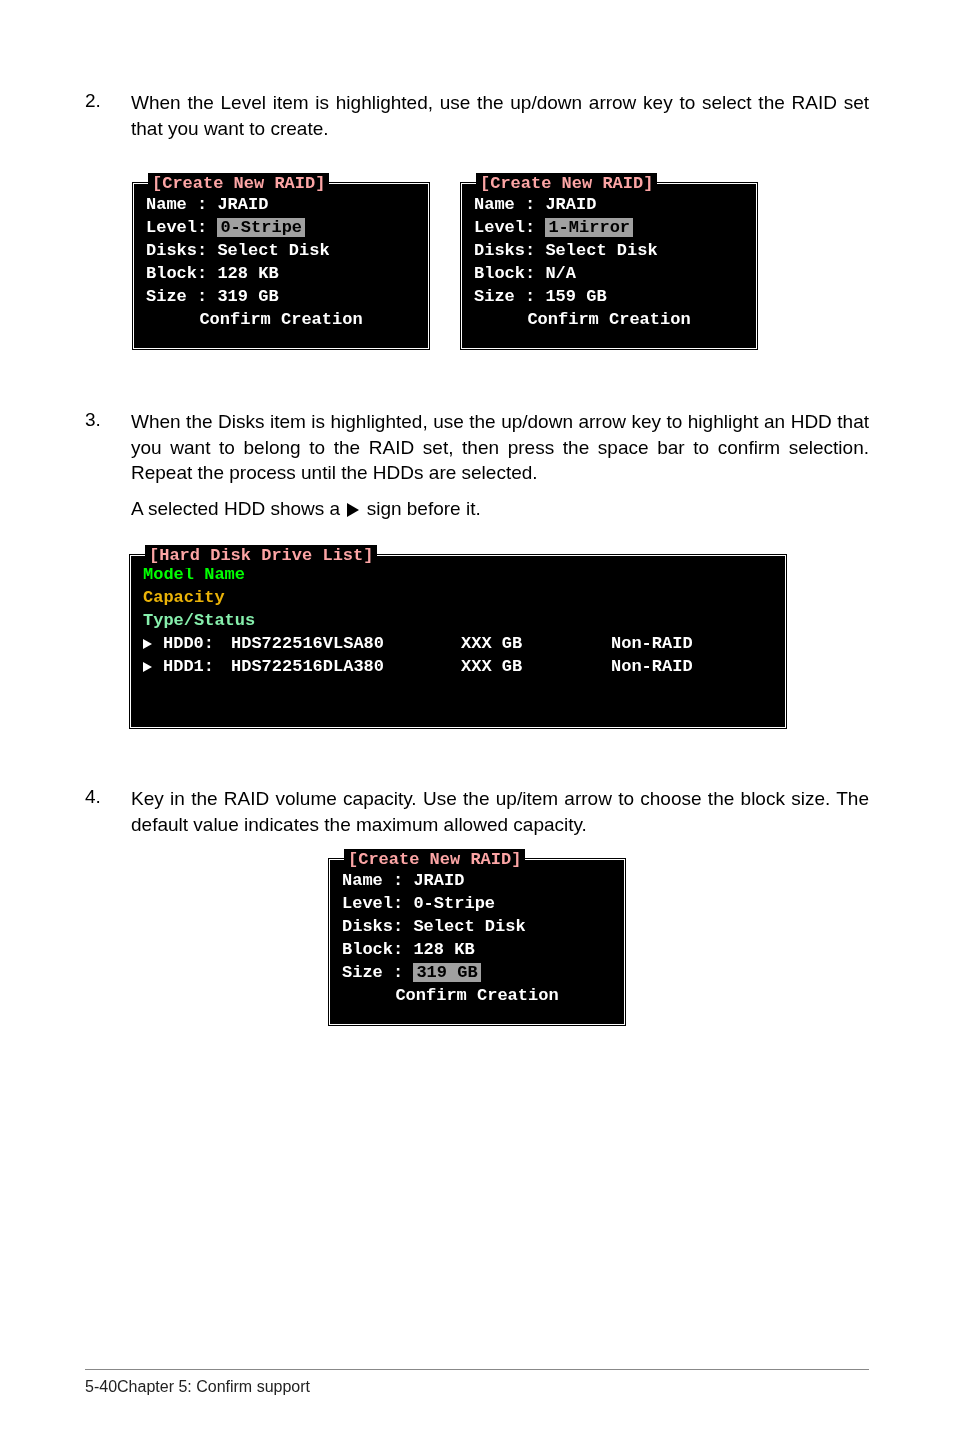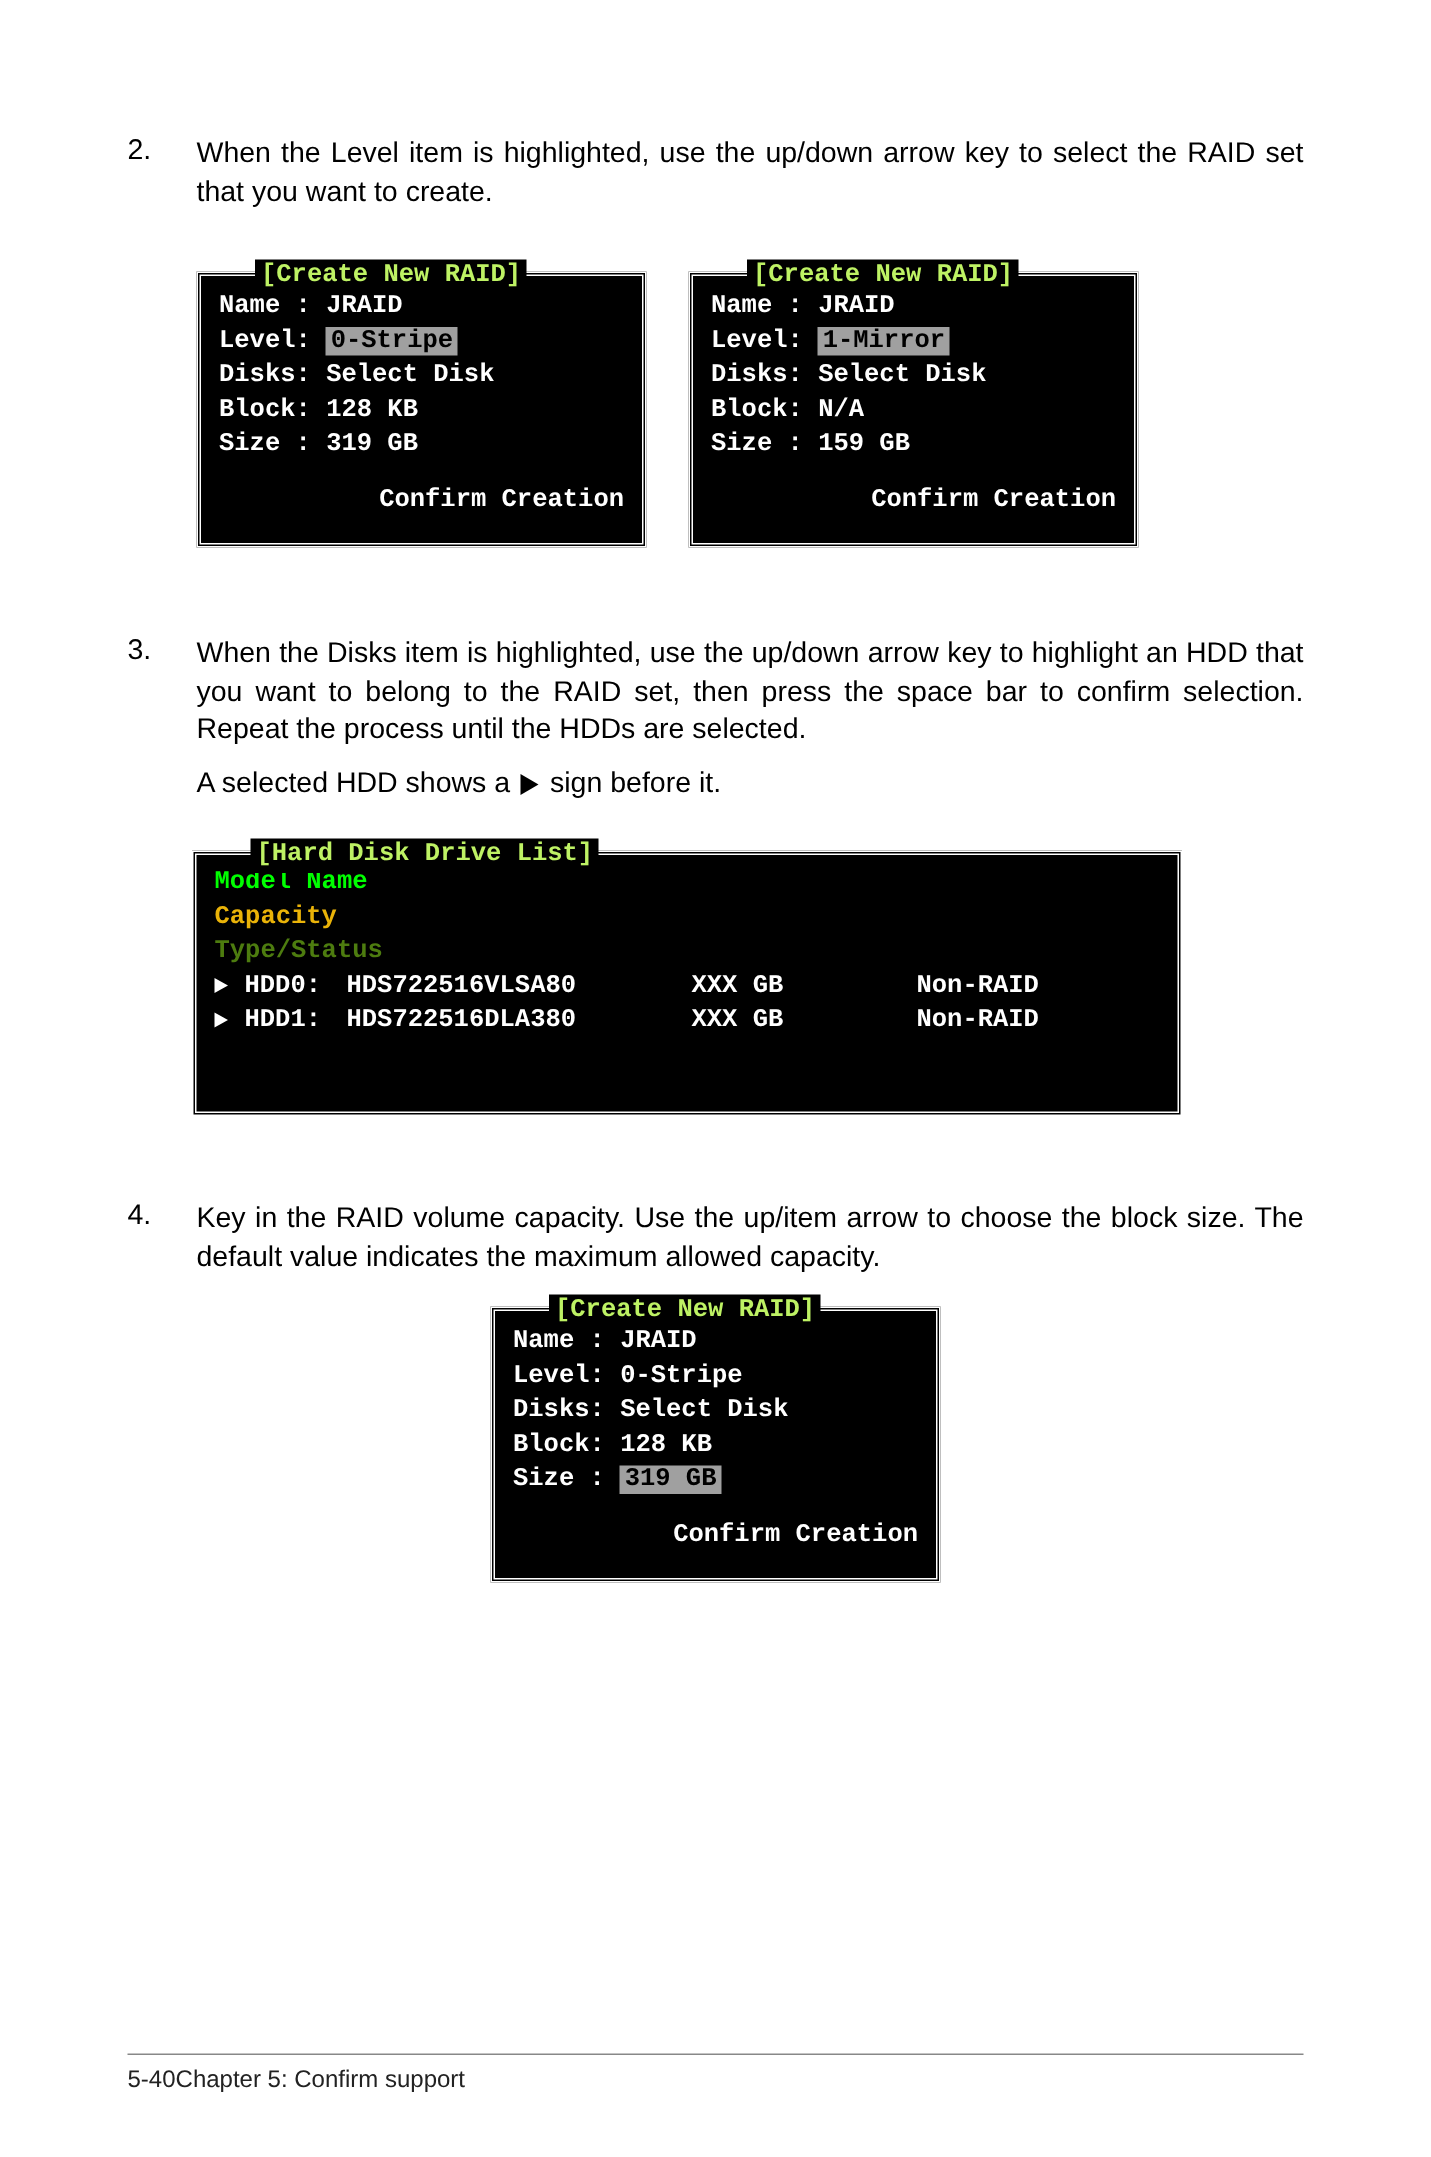--- a/index.html
+++ b/index.html
@@ -49,33 +49,33 @@
     color: #fff;
     position: relative;
     line-height: 1.35;
   }
   .term-box.small { width: 300px; }
   .term-box.wide  { width: 660px; margin: 12px auto 36px -3px; padding-bottom: 48px; }
   .term-box.med   { width: 300px; margin: 12px auto 36px auto; }
   .term-title {
     position: absolute;
     top: -11px;
-    left: 36px;
+    left: 14px;
     background: #000;
     padding: 0 4px;
     font-family: "Courier New", monospace;
     font-size: 17px;
     font-weight: bold;
-    color: #bef264;
+    color: #fca5a5;
   }
   .term-line { white-space: pre; }
   .term-hl { background: #a0a0a0; color: #000; padding: 0 3px; }
-  .confirm { text-align: right; margin-top: 14px; }
+  .confirm { text-align: center; }
   .hdr-cap  { color: #eab308; }
-  .hdr-type { color: #4d7c0f; }
+  .hdr-type { color: #86efac; }
   .hdr-model{ color: #00ff00; }
   .row-marker { display:inline-block; width:0; height:0; border-top:5px solid transparent; border-bottom:5px solid transparent; border-left:9px solid #fff; margin-right:6px; vertical-align:middle; }
   .tri-inline { display:inline-block; width:0; height:0; border-top:7px solid transparent; border-bottom:7px solid transparent; border-left:12px solid #000; vertical-align:middle; margin:0 2px; }
   .hdd-row { display:flex; }
   .col-mark { width: 20px; }
   .col-slot { width: 68px; }
   .col-model{ width: 230px; }
   .col-cap  { width: 150px; }
   .col-type { flex:1; }
   .hdd-header { display:flex; margin-top:6px;flex-direction:column; }

